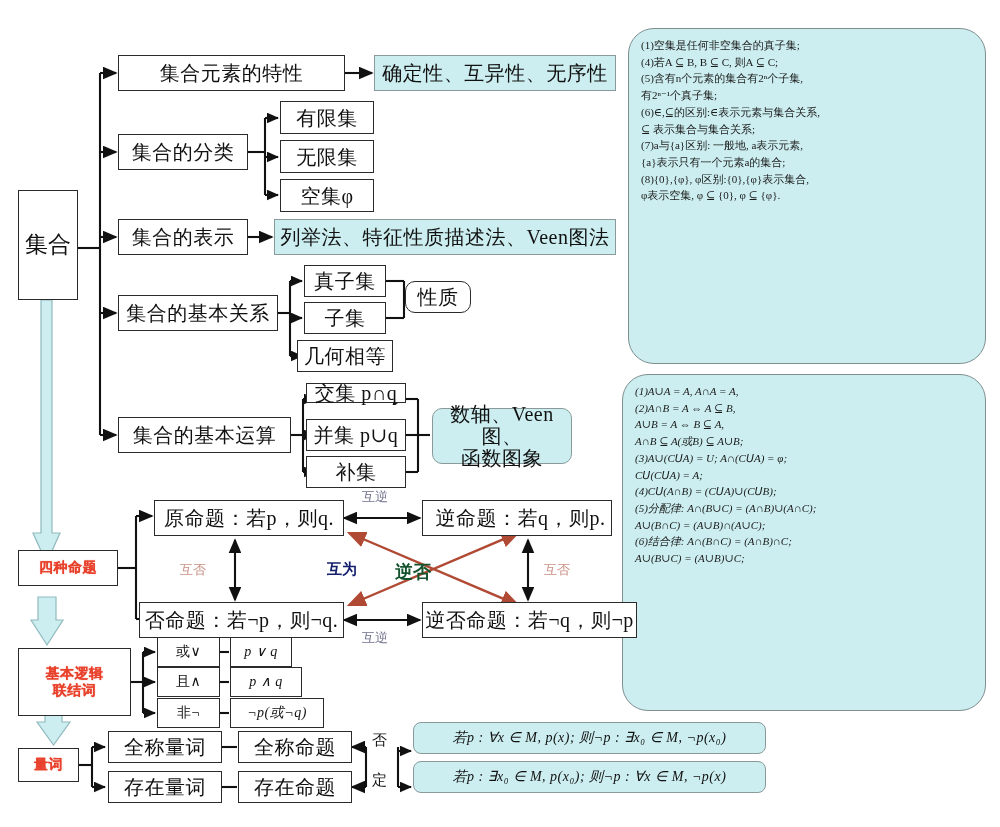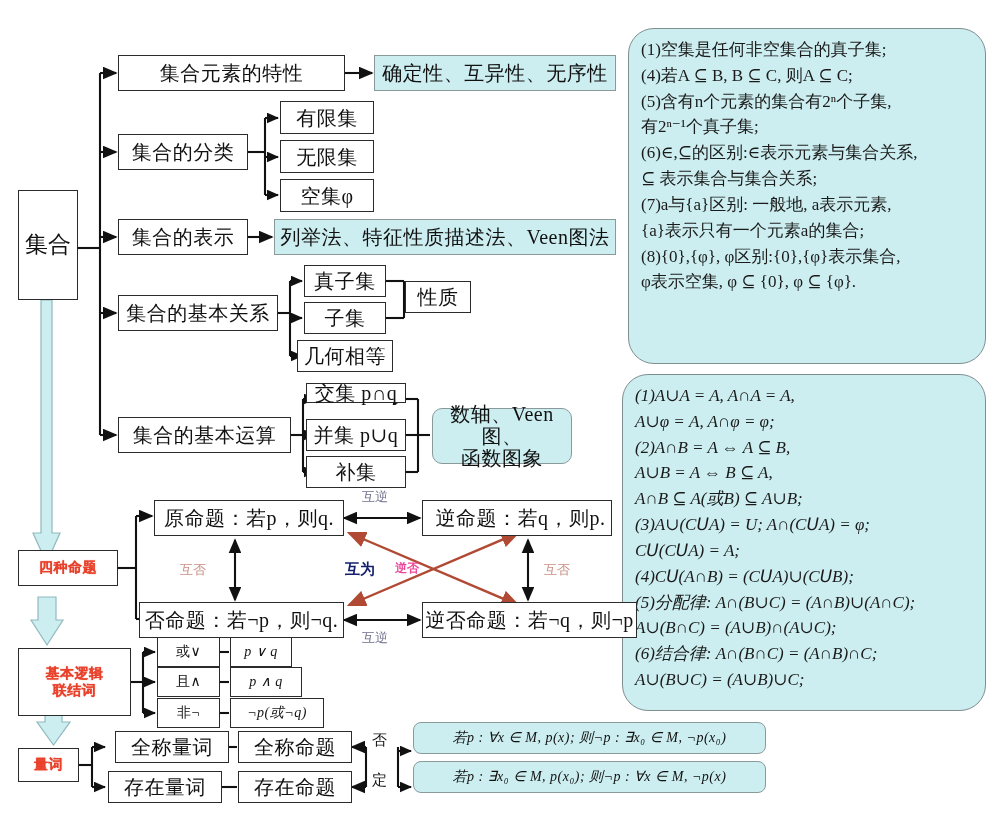--- a/index.html
+++ b/index.html
@@ -9,28 +9,28 @@
   .node{position:absolute;box-sizing:border-box;border:1.6px solid #2b2b2b;background:#fff;
         display:flex;align-items:center;justify-content:center;text-align:center;
         font-size:20px;line-height:1.1;letter-spacing:.5px;}
   .node.cy{background:#cdeef0;border:1.4px solid #8a9a9a;}
   .node.redbox{font-family:"DejaVu Sans","Liberation Sans",sans-serif;color:#e8402a;
         font-weight:bold;font-size:14px;line-height:1.25;text-shadow:0 0 1px #e8402a;}
   .node.bigred{font-size:23px;flex-direction:column;letter-spacing:0;}
   .node.small{font-size:14px;}
   .mathi{font-style:italic;font-family:"Liberation Serif",serif;}
   .panel{position:absolute;box-sizing:border-box;background:#cdeef0;border:1.6px solid #7f8f90;
-         border-radius:26px;padding:8px 10px 6px 12px;font-size:17px;line-height:1.52;
+         border-radius:26px;padding:8px 10px 6px 12px;font-size:11px;line-height:1.52;
          color:#1a1a1a;}
   .panel .ln{white-space:nowrap;}
   .lbl{position:absolute;font-size:13px;white-space:nowrap;}
   .lbl.gray{color:#6f6f8c;}
   .lbl.rose{color:#c98f84;}
   .lbl.navy{color:#14206e;font-weight:bold;font-family:"DejaVu Sans",sans-serif;font-size:15px;}
-  .lbl.dred{color:#ec4899;font-weight:bold;font-family:"DejaVu Sans",sans-serif;font-size:12px;}
+  .lbl.dred{color:#14532d;font-weight:bold;font-family:"DejaVu Sans",sans-serif;font-size:18px;}
   .lbl.blk{color:#111;font-size:15px;}
 </style>
 </head>
 <body>
 
 <svg id="canvas" viewBox="0 0 1000 827" xmlns="http://www.w3.org/2000/svg">
   <defs>
     <marker id="ar" markerWidth="7" markerHeight="7" refX="6.2" refY="3" orient="auto">
       <path d="M0,0 L7,3 L0,6 z" fill="#111"></path>
     </marker>
@@ -178,21 +178,21 @@
 </div>
 <div class="node" style="left:304px;top:265px;width:82px;height:32px;">
   <span>真子集</span>
 </div>
 <div class="node" style="left:304px;top:302px;width:82px;height:32px;">
   <span>子集</span>
 </div>
 <div class="node" style="left:297px;top:340px;width:96px;height:32px;">
   <span>几何相等</span>
 </div>
-<div class="node" style="left:405px;top:281px;width:66px;height:32px;">
+<div class="node" style="left:405px;top:281px;width:66px;height:32px;border-radius:10px;">
   <span>性质</span>
 </div>
 
 <div class="node" style="left:118px;top:417px;width:173px;height:36px;align-items:center;">
   <span>集合的基本运算</span>
 </div>
 <div class="node" style="left:306px;top:383px;width:100px;height:20px;">
   <span>交集  p∩q</span>
 </div>
 <div class="node" style="left:306px;top:419px;width:100px;height:32px;">
@@ -214,21 +214,20 @@
   <div class="ln">(6)∈,⊆的区别:∈表示元素与集合关系,</div>
   <div class="ln">⊆ 表示集合与集合关系;</div>
   <div class="ln">(7)a与{a}区别: 一般地, a表示元素,</div>
   <div class="ln">{a}表示只有一个元素a的集合;</div>
   <div class="ln">(8){0},{φ}, φ区别:{0},{φ}表示集合,</div>
   <div class="ln">φ表示空集, φ ⊆ {0}, φ ⊆ {φ}.</div>
 </div>
 
 <div class="panel" style="left:622px;top:374px;width:364px;height:337px;font-style:italic;">
   <div class="ln">(1)A∪A = A, A∩A = A,</div>
-  <div class="ln">A∪φ = A, A∩φ = φ;</div>
   <div class="ln">(2)A∩B = A ⇔ A ⊆ B,</div>
   <div class="ln">A∪B = A ⇔ B ⊆ A,</div>
   <div class="ln">A∩B ⊆ A(或B) ⊆ A∪B;</div>
   <div class="ln">(3)A∪(C𝘜A) = U; A∩(C𝘜A) = φ;</div>
   <div class="ln">C𝘜(C𝘜A) = A;</div>
   <div class="ln">(4)C𝘜(A∩B) = (C𝘜A)∪(C𝘜B);</div>
   <div class="ln">(5)分配律: A∩(B∪C) = (A∩B)∪(A∩C);</div>
   <div class="ln">A∪(B∩C) = (A∪B)∩(A∪C);</div>
   <div class="ln">(6)结合律: A∩(B∩C) = (A∩B)∩C;</div>
   <div class="ln">A∪(B∪C) = (A∪B)∪C;</div>
@@ -248,21 +247,21 @@
   <span>否命题：若¬p，则¬q.</span>
 </div>
 <div class="node" style="left:422px;top:602px;width:215px;height:36px;">
   <span>逆否命题：若¬q，则¬p</span>
 </div>
 
 <div class="lbl gray" style="left:362px;top:488px;">互逆</div>
 <div class="lbl gray" style="left:362px;top:629px;">互逆</div>
 <div class="lbl rose" style="left:180px;top:561px;">互否</div>
 <div class="lbl rose" style="left:544px;top:561px;">互否</div>
-<div class="lbl navy" style="left:345px;top:560px;">互为</div>
+<div class="lbl navy" style="left:327px;top:560px;">互为</div>
 <div class="lbl dred" style="left:395px;top:560px;">逆否</div>
 
 <div class="node redbox" style="left:18px;top:648px;width:113px;height:68px;flex-direction:column;">
   <span>基本逻辑</span>
   <span>联结词</span>
 </div>
 
 <div class="node small" style="left:157px;top:637px;width:63px;height:30px;">
   <span>或∨</span>
 </div>
@@ -280,21 +279,21 @@
   <span>p ∧ q</span>
 </div>
 <div class="node small mathi" style="left:230px;top:698px;width:94px;height:30px;">
   <span>¬p(或¬q)</span>
 </div>
 
 <div class="node redbox" style="left:18px;top:748px;width:61px;height:34px;">
   <span>量词</span>
 </div>
 
-<div class="node" style="left:115px;top:731px;width:114px;height:32px;">
+<div class="node" style="left:108px;top:731px;width:114px;height:32px;">
   <span>全称量词</span>
 </div>
 <div class="node" style="left:108px;top:771px;width:114px;height:32px;">
   <span>存在量词</span>
 </div>
 <div class="node" style="left:238px;top:731px;width:114px;height:32px;">
   <span>全称命题</span>
 </div>
 <div class="node" style="left:238px;top:771px;width:114px;height:32px;">
   <span>存在命题</span>

